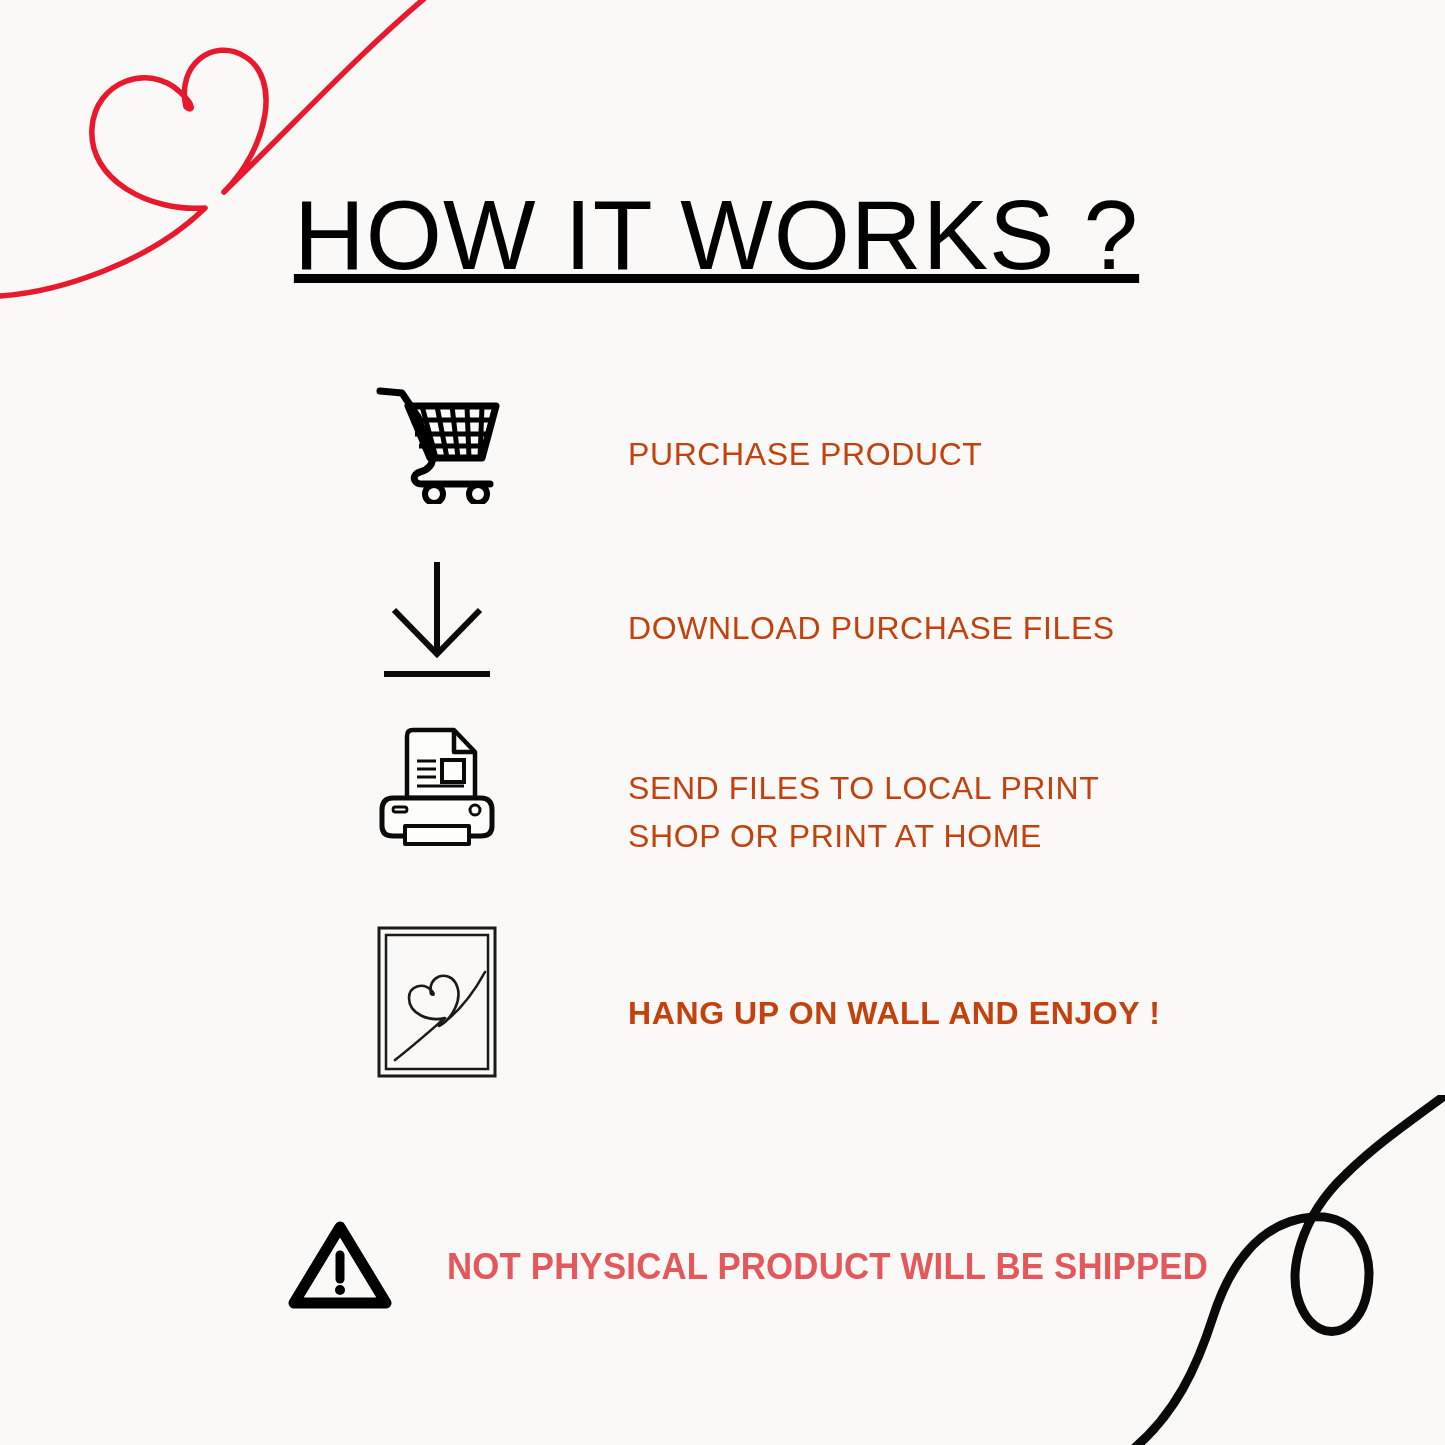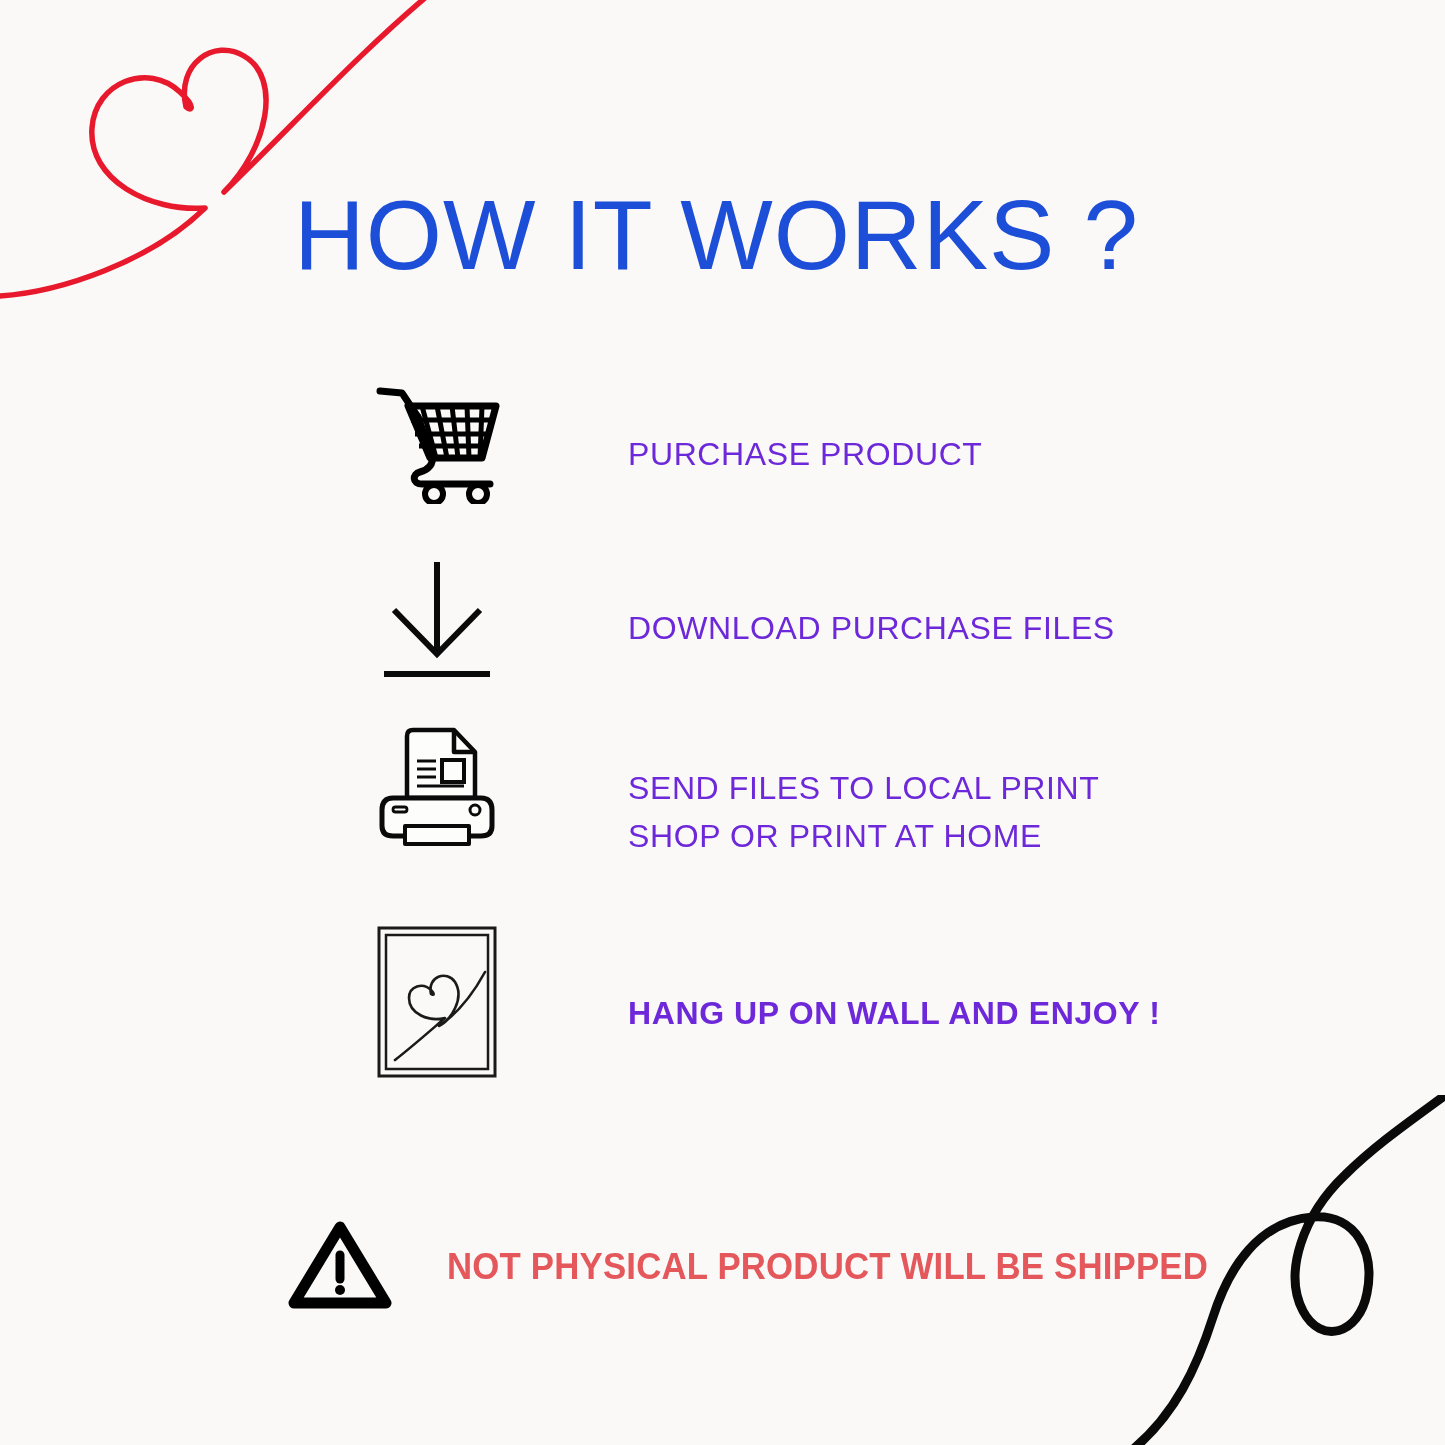--- a/index.html
+++ b/index.html
@@ -38,22 +38,23 @@
   #page-title {
     position: absolute;
     left: 0;
     right: 12px;
     top: 186px;
     text-align: center;
     font-size: 98px;
     line-height: 1;
     letter-spacing: 1px;
     font-weight: 300;
-    color: #1d4ed8;
-    font-family: "Liberation Sans", sans-serif;
+    color: #000000;
+    font-family: "Liberation Sans", sans-serif;
+    text-decoration: underline;
   }
 
   
   #steps {
     position: absolute;
     left: 0;
     top: 372px;
     width: 100%;
   }
   .step {
@@ -71,21 +72,21 @@
     align-items: center;
     justify-content: center;
   }
   .step-label {
     position: absolute;
     left: 628px;
     font-size: 32px;
     line-height: 1.5;
     letter-spacing: 0.6px;
     font-weight: 300;
-    color: #6d28d9;
+    color: #c2410c;
     white-space: pre-line;
     font-family: "Liberation Sans", sans-serif;
   }
 
   
   #step-purchase .step-icon   { top: 10px; }
   #step-purchase .step-label  { top: 58px; }
   #step-download .step-icon   { top: 186px; }
   #step-download .step-label  { top: 232px; }
   #step-print .step-icon      { top: 350px; }

